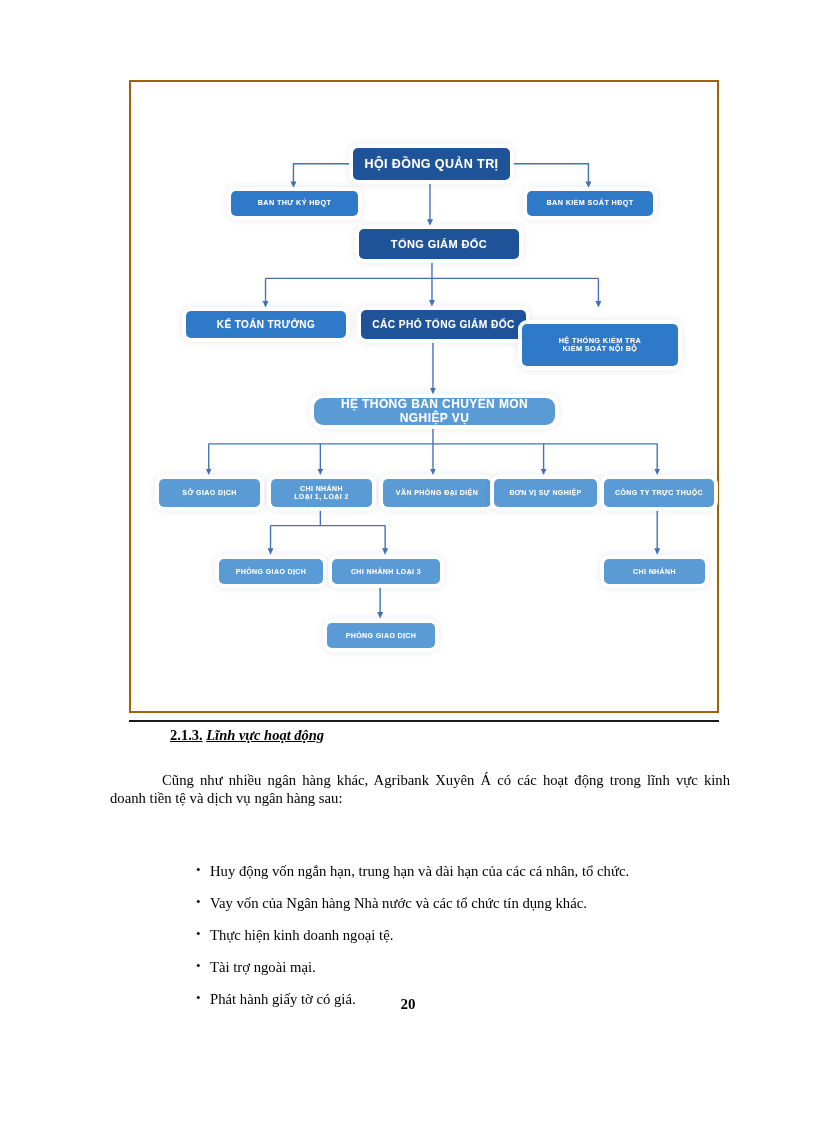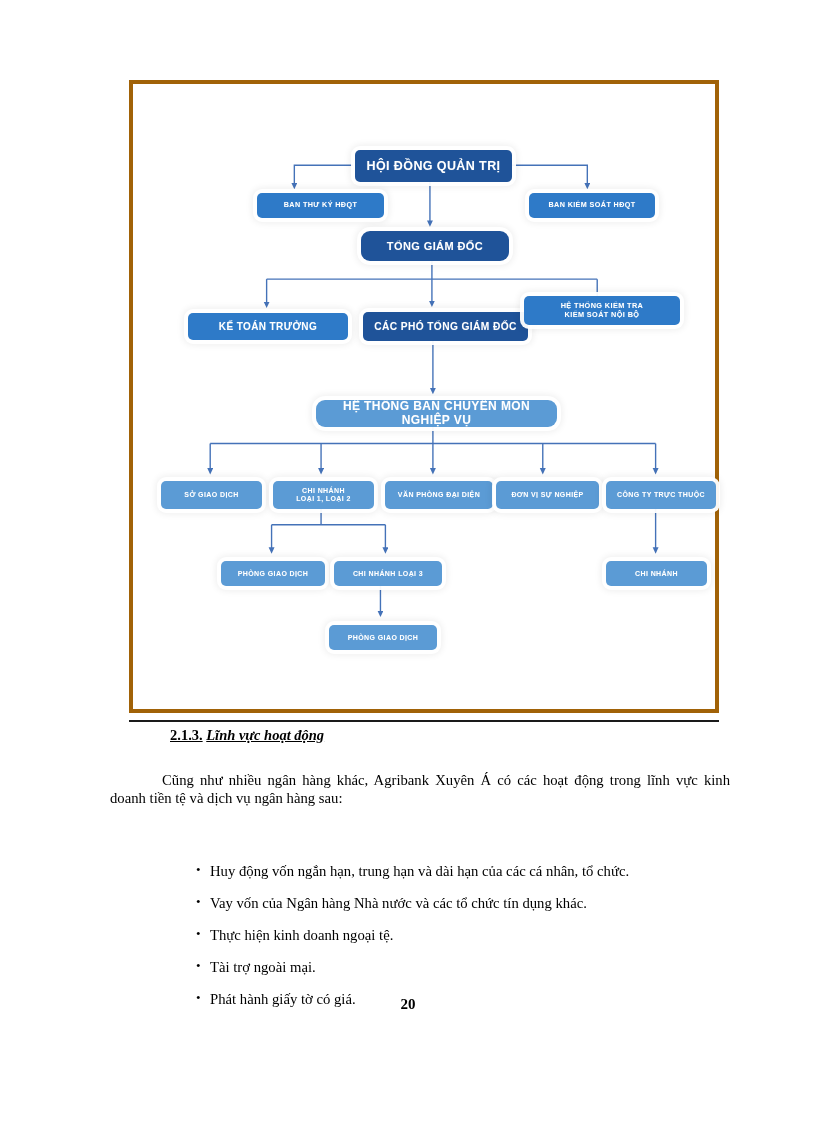--- a/index.html
+++ b/index.html
@@ -6,47 +6,47 @@
   body{
     width:816px;height:1123px;background:#ffffff;
     font-family:"Liberation Serif",serif;
     position:relative;overflow:hidden;
   }
   .page{position:absolute;inset:0;}
 
   
   .chart-frame{
     position:absolute;left:129px;top:80px;width:590px;height:633px;
-    border:4px solid #a16207;box-sizing:border-box;background:#fff;
+    border:2px solid #a16207;box-sizing:border-box;background:#fff;
   }
   .chart-canvas{position:absolute;left:0;top:0;width:100%;height:100%;}
 
   
   .node{
     position:absolute;box-sizing:border-box;
     display:flex;align-items:center;justify-content:center;text-align:center;
     color:#ffffff;font-family:"Liberation Sans",sans-serif;
     font-weight:bold;letter-spacing:.4px;line-height:1.12;
     border-radius:5px;
     background:#2e7ac8;
     box-shadow:0 0 0 4px rgba(255,255,255,.95), 0 0 7px 5px rgba(0,0,0,.07);
     text-shadow:0 0 1px rgba(255,255,255,.25);
     padding:2px 4px;
   }
   .node.dark{background:#1f5399;}
   .node.mid{background:#2e7ac8;}
   .node.light{background:#5b9bd5;}
 
   .n-hdqt{left:222px;top:66px;width:157px;height:32px;font-size:12.5px;}
-  .n-bantk{left:100px;top:109px;width:127px;height:25px;font-size:7.2px;margin-left:24px;}
+  .n-bantk{left:100px;top:109px;width:127px;height:25px;font-size:7.2px;}
   .n-banks{left:396px;top:109px;width:126px;height:25px;font-size:7.2px;}
-  .n-tgd{left:228px;top:147px;width:148px;height:30px;font-size:11px;border-radius:9px;}
+  .n-tgd{left:228px;top:147px;width:160px;height:30px;font-size:11px;}
   .n-ketoan{left:55px;top:229px;width:160px;height:27px;font-size:10px;}
   .n-photgd{left:230px;top:228px;width:165px;height:29px;font-size:10.2px;}
-  .n-kiemtra{left:391px;top:212px;width:156px;height:29px;font-size:7.3px;}
+  .n-kiemtra{left:391px;top:242px;width:156px;height:42px;font-size:7.3px;}
   .n-hethong{left:183px;top:316px;width:241px;height:27px;font-size:12px;border-radius:9px;}
   .n-sogd{left:28px;top:397px;width:101px;height:28px;font-size:7px;}
   .n-cn12{left:140px;top:397px;width:101px;height:28px;font-size:7px;}
   .n-vpdd{left:252px;top:397px;width:108px;height:28px;font-size:7px;}
   .n-dvsn{left:363px;top:397px;width:103px;height:28px;font-size:7px;}
   .n-ctytt{left:473px;top:397px;width:110px;height:28px;font-size:7px;}
   .n-pgd1{left:88px;top:477px;width:104px;height:25px;font-size:7px;}
   .n-cnl3{left:201px;top:477px;width:108px;height:25px;font-size:7px;}
   .n-cn{left:473px;top:477px;width:101px;height:25px;font-size:7px;}
   .n-pgd2{left:196px;top:541px;width:108px;height:25px;font-size:7px;}

